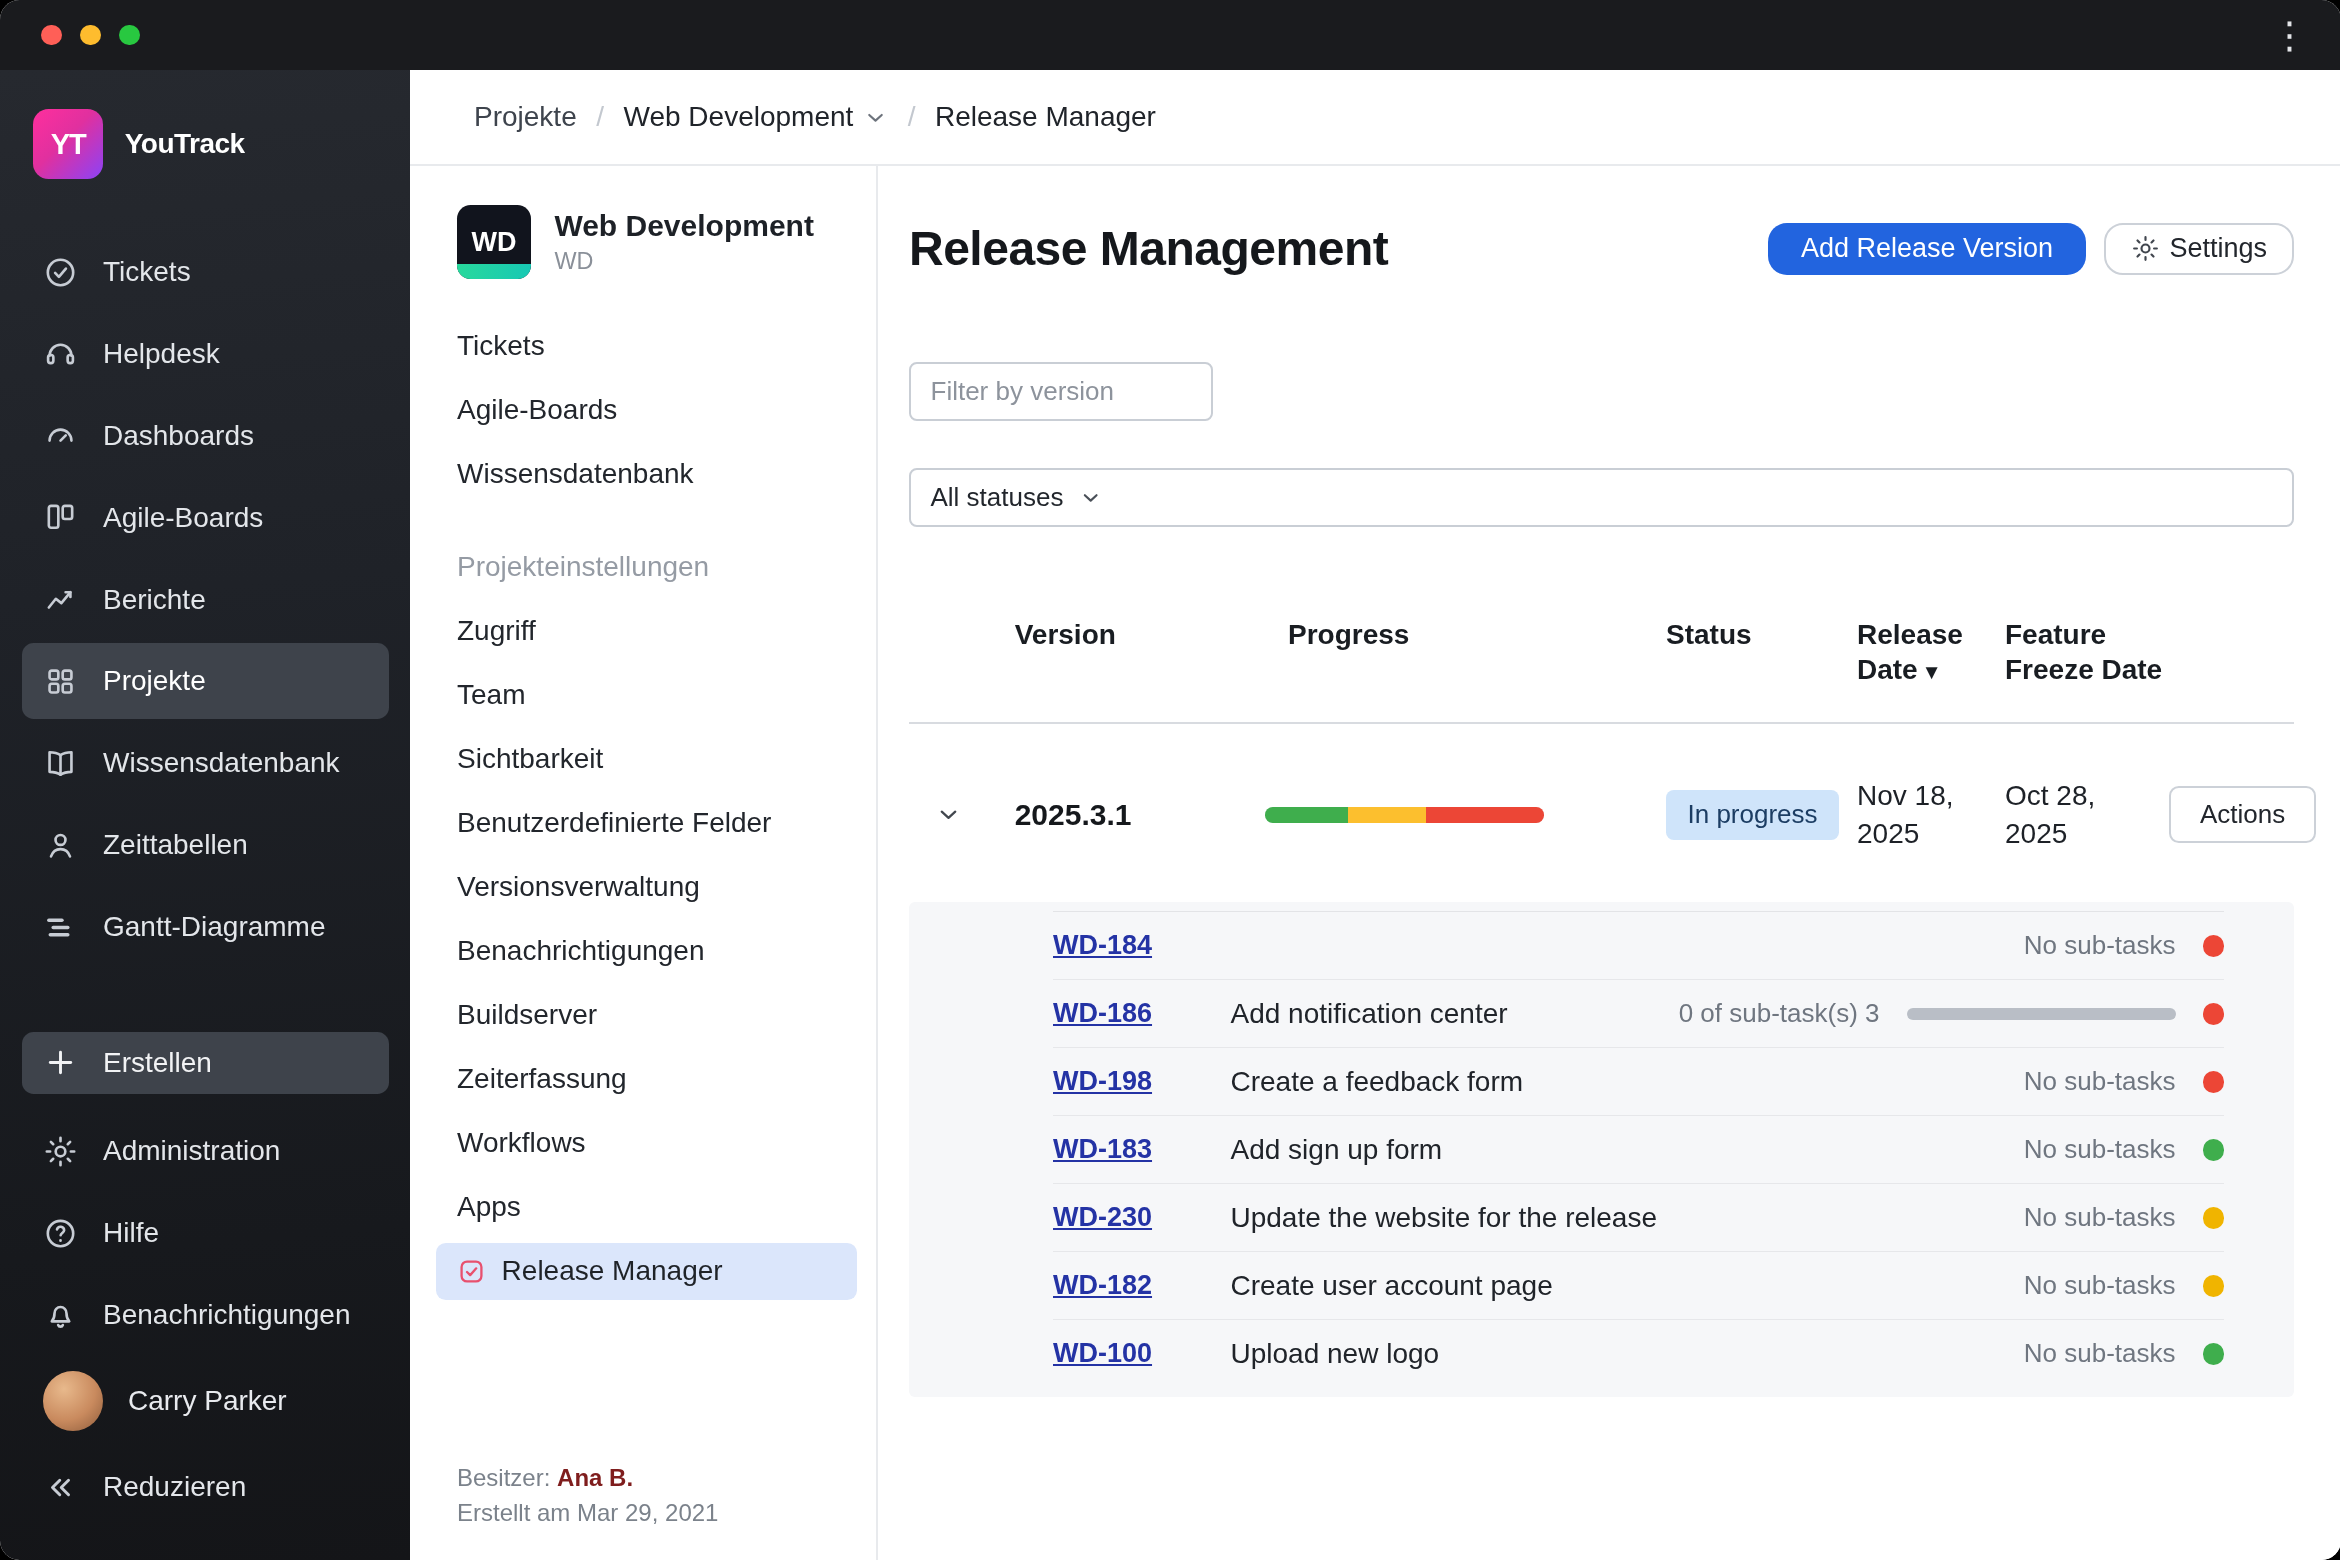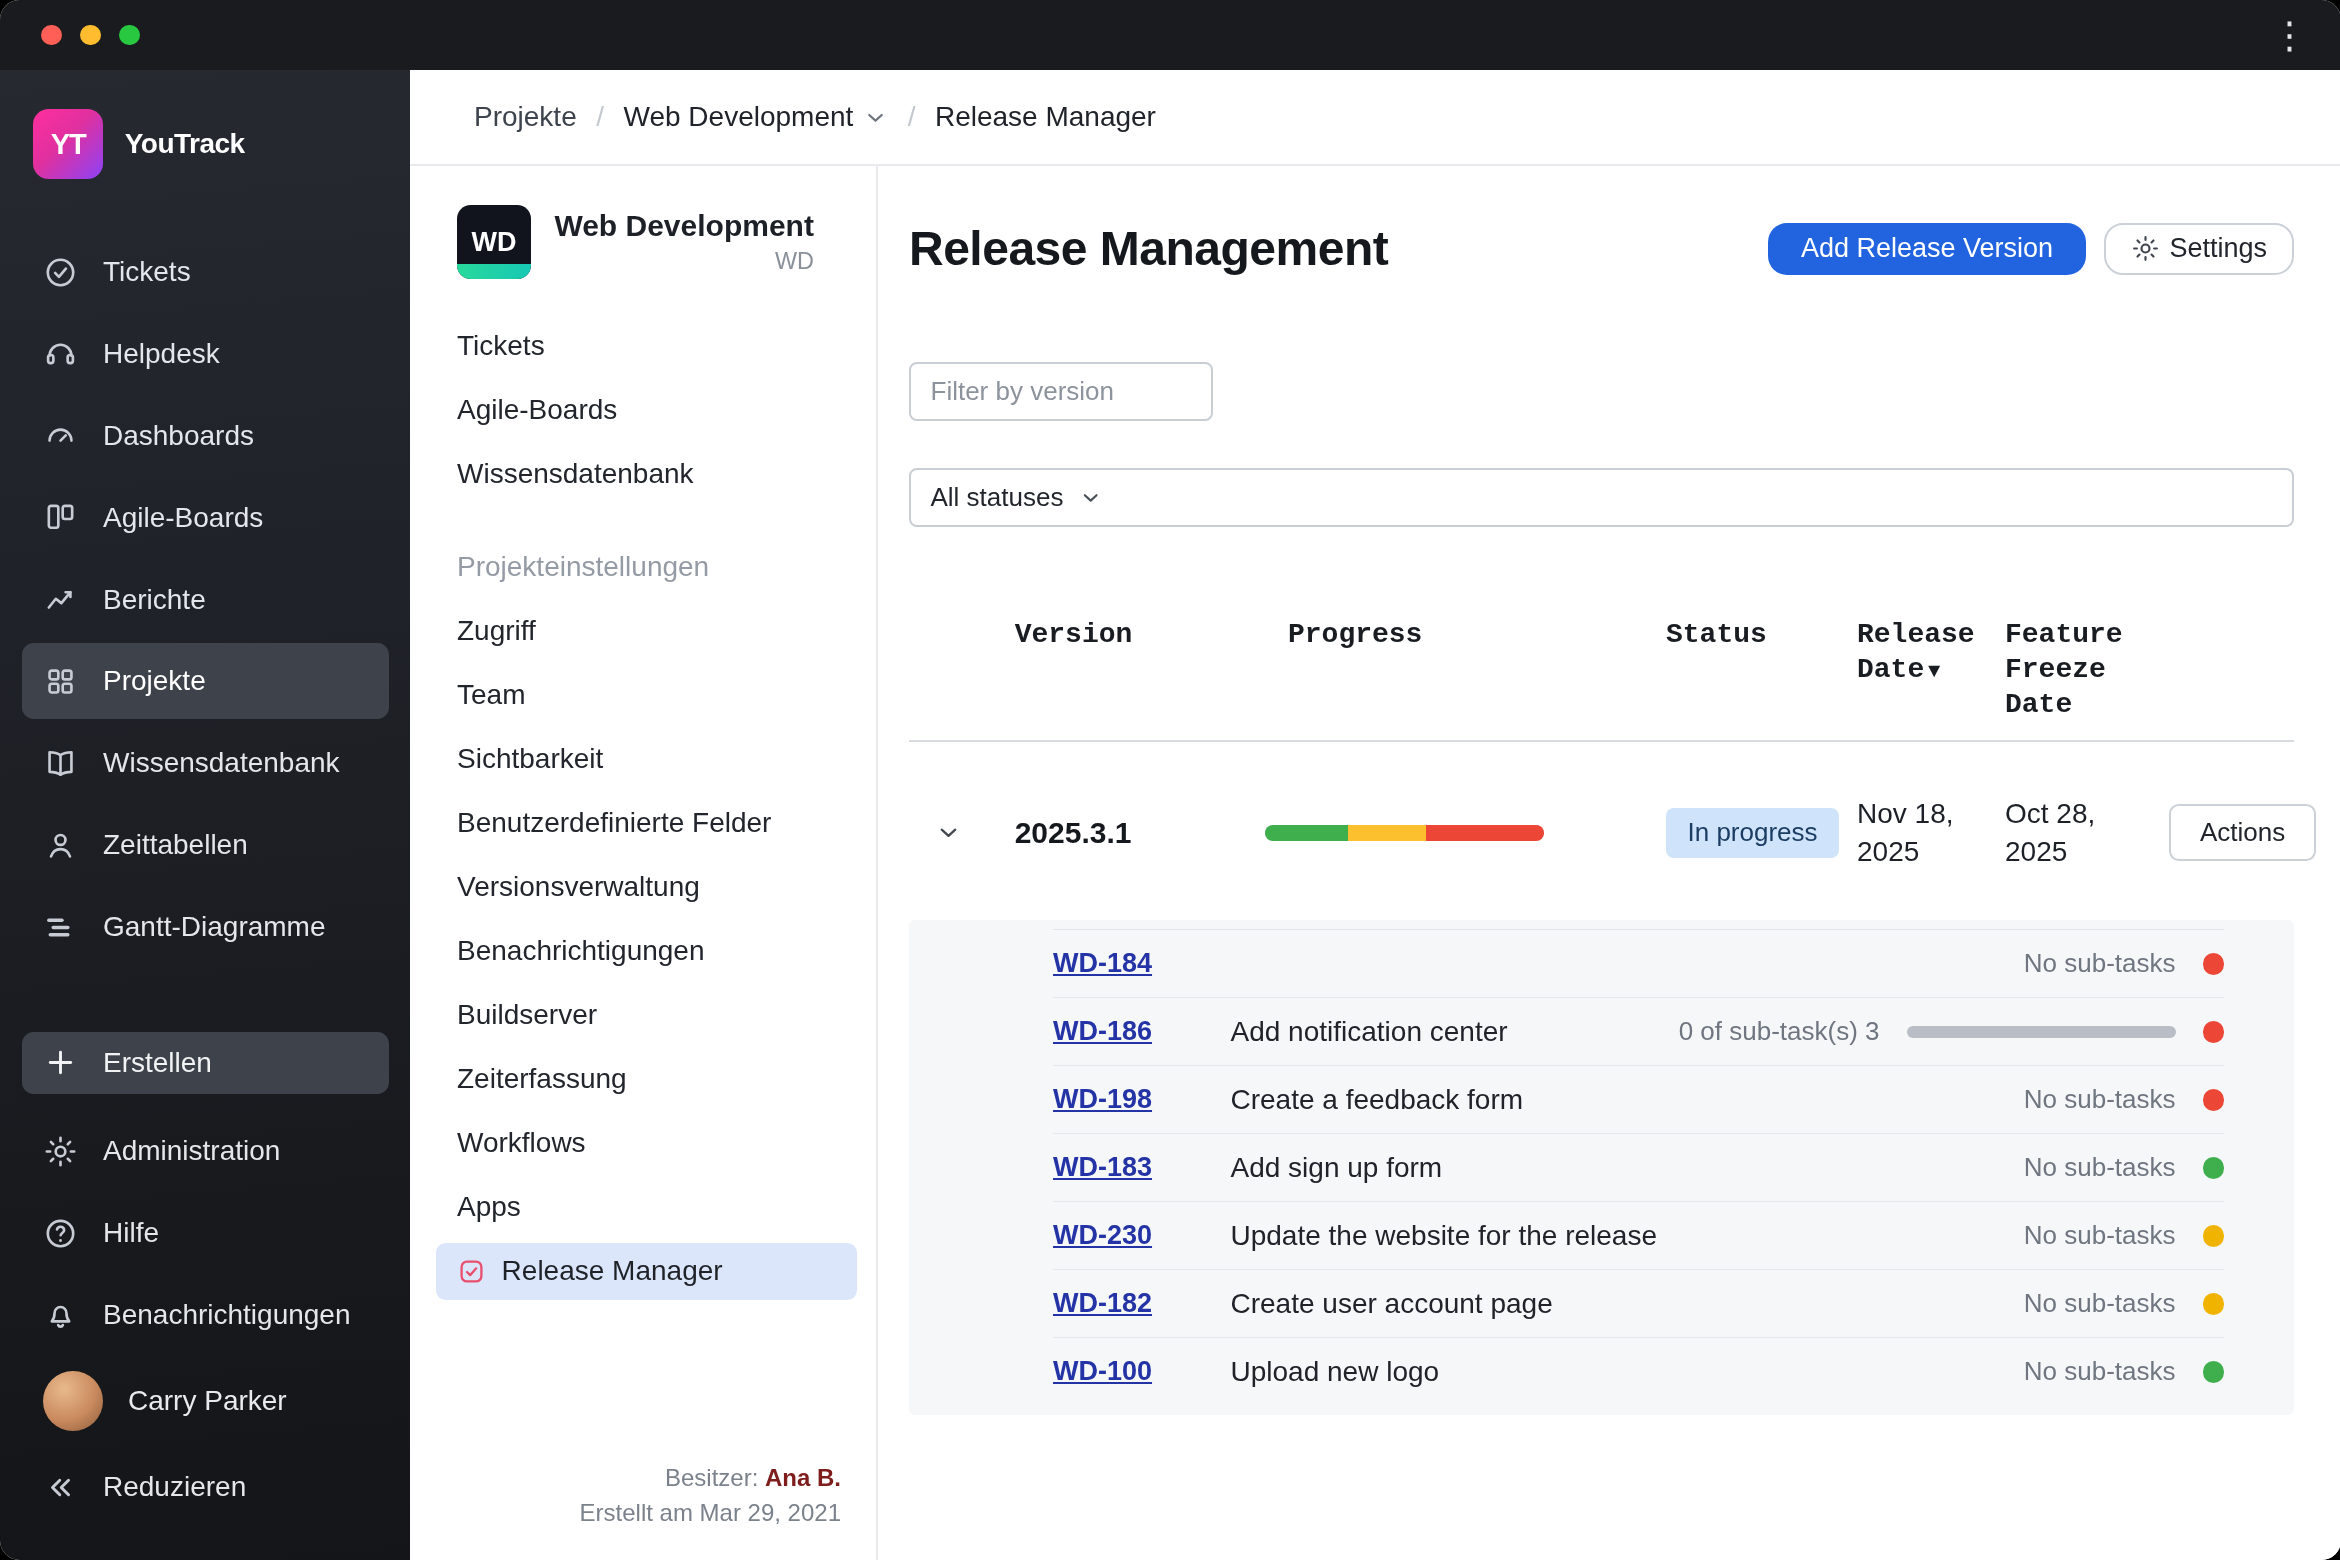--- a/index.html
+++ b/index.html
@@ -44,21 +44,21 @@
   .bc-item { color:#3e444d; cursor:pointer; }
   .bc-sep { color:#c3c8cf; }
   .bc-current { color:#20242a; }
   .bc-drop { display:flex; align-items:center; gap:9.8px; color:#20242a; cursor:pointer; }
   .bc-drop .ic-sm { color:#6d737c; width:25px; height:25px; }
 
   .lower { flex:1; display:flex; min-height:0; }
 
   
   .project-panel { width:468px; flex:none; border-right:2px solid #e8eaed; padding:39px 35px 29px 47px;
-                   display:flex; flex-direction:column;text-align:right; }
+                   display:flex; flex-direction:column; }
   .proj-header { display:flex; align-items:center; gap:23.4px; margin-bottom:35px; }
   .proj-avatar { width:74px; height:74px; border-radius:13.7px; background:#11141d; position:relative; overflow:hidden;
                  display:grid; place-items:center; color:#fff; font-weight:700; font-size:27px; flex:none; }
   .proj-avatar::after { content:""; position:absolute; left:0; right:0; bottom:0; height:14.6px;
                         background:linear-gradient(90deg,#28d99c,#17c8b4); }
   .proj-name { font-size:30px; font-weight:700; color:#1d2127; }
   .proj-key { font-size:23.4px; color:#8a9099; margin-top:4.9px; }
   .panel-item { height:64px; display:flex; align-items:center; font-size:28px; color:#22262c; cursor:pointer; }
   .section-label { height:64px; display:flex; align-items:center; font-size:28px; color:#959ba4; margin-top:29px; }
   .panel-item.selected { background:#dbe6fb; border-radius:9.8px; height:57px; margin:3.9px -15.6px 0 -21.5px;
@@ -80,22 +80,22 @@
 
   .filter-row { display:flex; gap:47px; margin-top:86px;flex-direction:column; }
   .filter-input { width:304px; height:59px; border:2px solid #c9ced5; border-radius:7.8px; padding:0 19.5px;
                   font-size:26px; color:#22262c; outline:none; font-family:"Liberation Sans",sans-serif; }
   .filter-input::placeholder { color:#8d939c; }
   .select-box { height:59px; border:2px solid #c9ced5; border-radius:7.8px; padding:0 19.5px; display:flex;
                 align-items:center; gap:15.6px; font-size:26px; color:#22262c; cursor:pointer; background:#fff; }
   .select-box .ic-sm { width:23.4px; height:23.4px; color:#4a5058; }
 
   .release-grid { display:grid; grid-template-columns:94px 246px 382px 226px 148px 164px 1fr; align-items:center; }
-  .table-head { margin-top:90px; padding-bottom:18px; border-bottom:2px solid #d8dbe0;
-                font-size:28px; font-weight:700; color:#191d22; line-height:1.25; align-items:start;font-family:Liberation Mono, monospace; }
+  .table-head { margin-top:90px; padding-bottom:35px; border-bottom:2px solid #d8dbe0;
+                font-size:28px; font-weight:700; color:#191d22; line-height:1.25; align-items:start; }
   .th-version { padding-left:11.7px; }
   .th-progress { padding-left:39px; }
   .th-status { padding-left:35px; }
   .sort-arrow { font-size:20.5px; margin-left:3.9px; }
 
   .release-row { padding:53px 0 49px; }
   .expander { width:47px; height:47px; margin-left:15.6px; background:transparent; border:none; display:grid;
               place-items:center; cursor:pointer; color:#42474e; border-radius:7.8px; }
   .version-cell { padding-left:11.7px; font-size:30px; font-weight:700; color:#15181c; }
   .progress-cell { padding-left:15.6px; }

